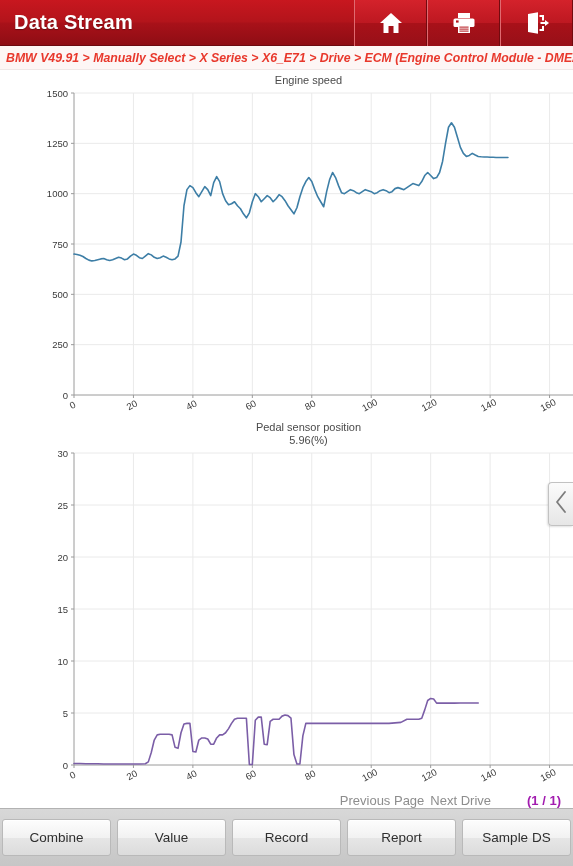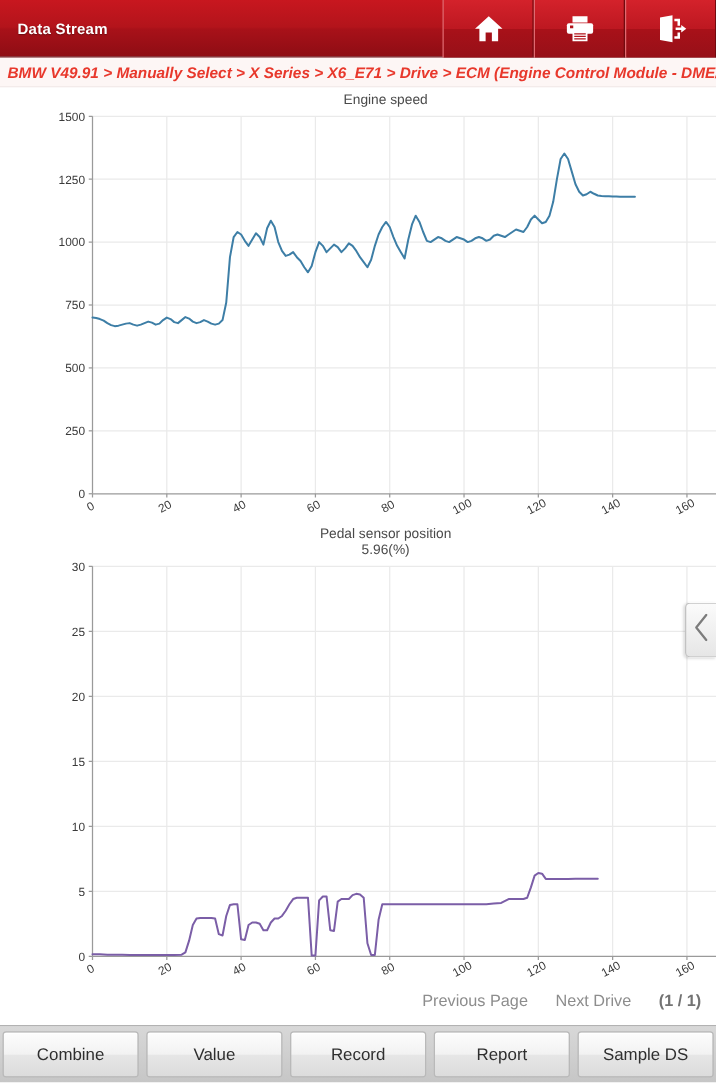--- a/index.html
+++ b/index.html
@@ -14,21 +14,21 @@
   
   .header {
     height:46px;
     background:linear-gradient(to bottom,#c8171f 0%,#b3141b 48%,#a81119 52%,#8e0d14 100%);
     display:flex; align-items:center;
     position:relative;
     border-bottom:1px solid #6d0a10;
   }
   .header-title {
     color:#ffffff;
-    font-size:12px;
+    font-size:20px;
     font-weight:bold;
     padding-left:14px;
     letter-spacing:0.2px;
     text-shadow:0 1px 1px rgba(0,0,0,.35);
     flex:1;
   }
   .header-actions { display:flex; height:46px; align-items:stretch; }
   .hbtn {
     width:73px;
     display:flex; align-items:center; justify-content:center;
@@ -84,34 +84,34 @@
     cursor:pointer;
     box-shadow:-1px 1px 2px rgba(0,0,0,.12);
     z-index:5;
   }
 
   
   .pager {
     height:26px;
     display:flex; align-items:center; justify-content:flex-end;
     padding-right:12px;
-    gap:22px;
+    gap:6px;
     font-size:13px;
     color:#8d8d8d;
     background:#fff;
     padding-left:15px;
   }
   .pager .pg { cursor:pointer; }
-  .pager .pgcount { color:#737373; font-weight:bold; }
+  .pager .pgcount { color:#a21caf; font-weight:bold;margin-left:30px; }
 
   
   .toolbar {
     position:absolute;
     left:0; bottom:0;
-    width:573px; height:46px;
+    width:573px; height:58px;
     background:linear-gradient(to bottom,#d8d8d8,#c6c6c6);
     border-top:1px solid #b2b2b2;
     display:flex;
     align-items:center;
     padding:4px 2px;
     gap:6px;
   }
   .tbtn {
     flex:1; height:37px;
     background:linear-gradient(to bottom,#fdfdfd 0%,#f2f2f2 50%,#e6e6e6 51%,#dcdcdc 100%);

